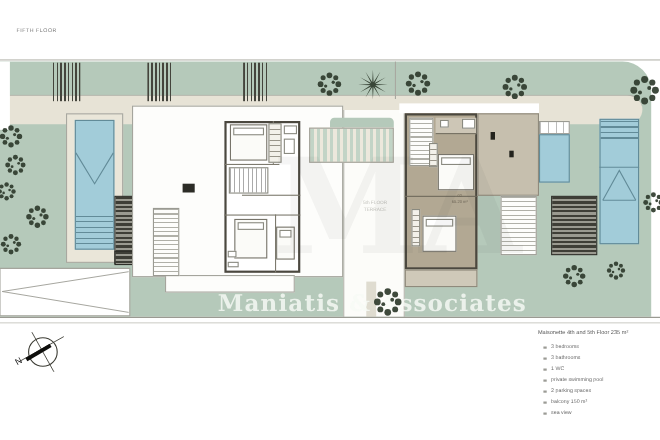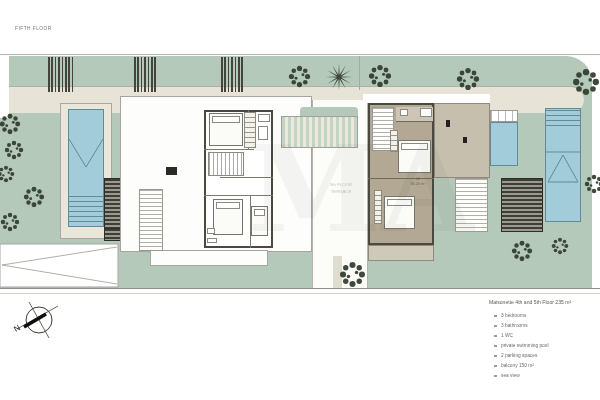--- a/index.html
+++ b/index.html
@@ -169,20 +169,21 @@
       <circle cx="39" cy="320" r="13" fill="none" stroke="#3c3c34" stroke-width="1"></circle>
       <line x1="17" y1="329" x2="58" y2="306" stroke="#3c3c34" stroke-width="0.8"></line>
       <line x1="29" y1="302" x2="49" y2="338" stroke="#3c3c34" stroke-width="0.8"></line>
       <line x1="24" y1="327" x2="46" y2="314" stroke="#0e0e0c" stroke-width="3.5"></line>
     </g>
   </svg>
   <div class="abs" style="left:14px;top:324px;font-size:8px;color:#222;transform:rotate(-30deg)">N</div>
 
   <div class="abs ghost" style="left:248px;top:118px">MA</div>
 
+  <div class="abs watermark" style="left:198px;top:263px">Maniatis &amp; Associates</div>
 
   <svg class="abs tree" style="left:-1px;top:113px" width="22" height="22">
       <use href="#bush"></use>
     </svg>
   <svg class="abs tree" style="left:4px;top:140px" width="20" height="20">
       <use href="#bush"></use>
     </svg>
   <svg class="abs tree" style="left:-3px;top:165px" width="18" height="18">
       <use href="#bush"></use>
     </svg>

